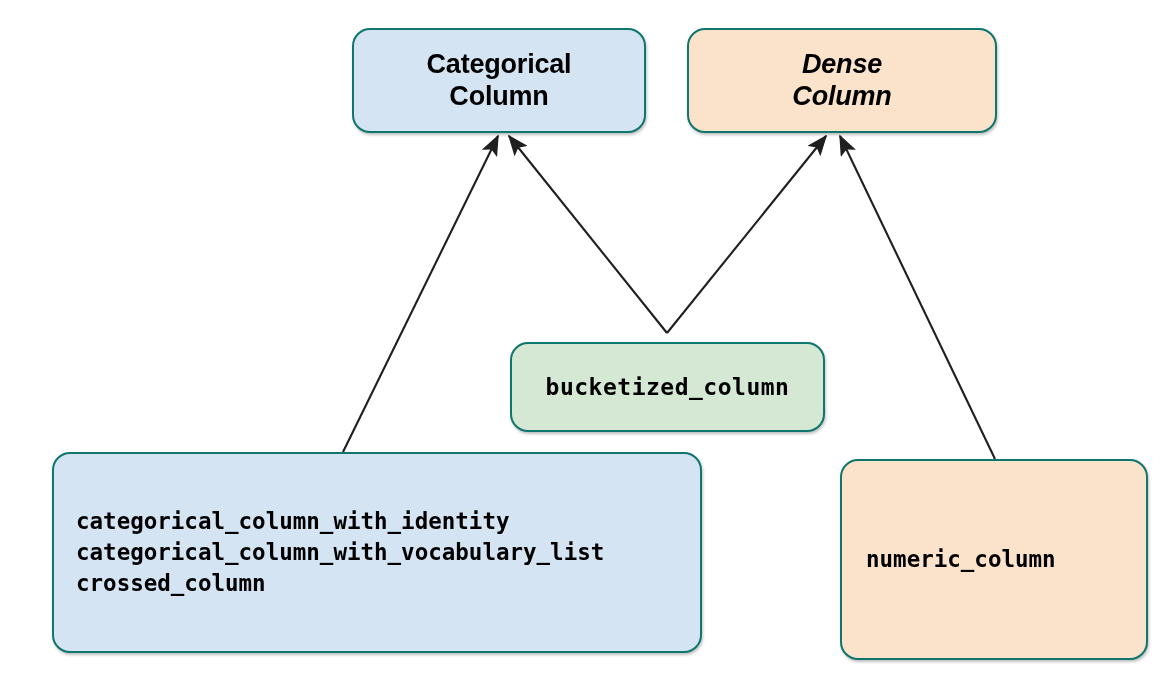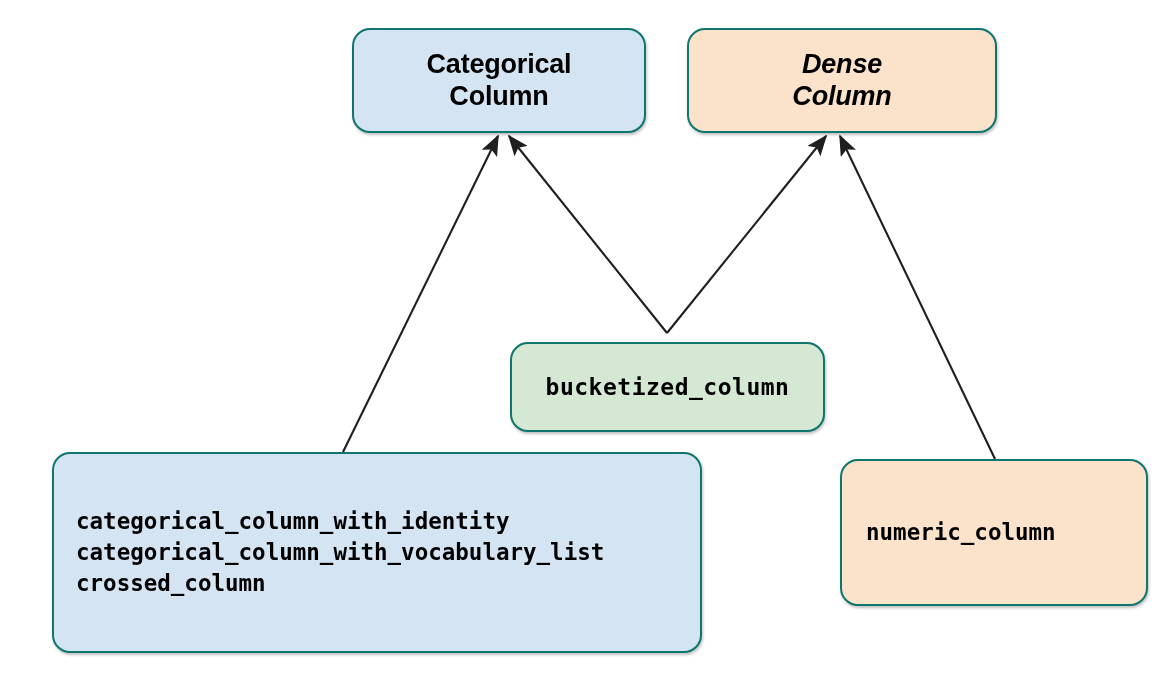--- a/index.html
+++ b/index.html
@@ -88,21 +88,21 @@
     background: #d5e8d4;
   }
   #node-categorical-group {
     left: 4px;  top: 452px;  width: 650px;  height: 201px;
     background: #d4e4f3;
     align-items: flex-start;
     padding-left: 22px;
     margin-left: 48px;
   }
   #node-dense-group {
-    left: 840px;  top: 459px;  width: 308px;  height: 147px;
+    left: 840px;  top: 459px;  width: 308px;  height: 201px;
     background: #fbe2cb;
     align-items: center;
     padding-left: 24px;
   }
 </style>
 </head>
 <body>
 
 <div id="canvas">
 

